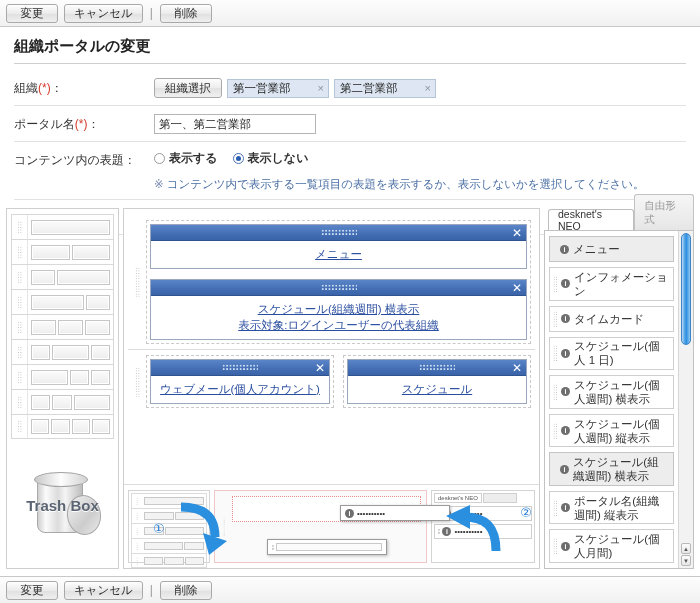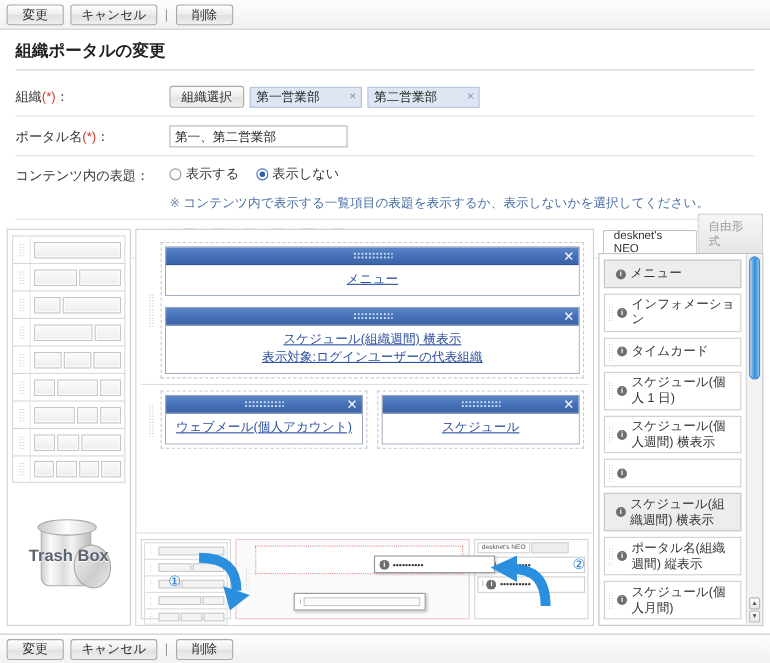--- a/index.html
+++ b/index.html
@@ -78,21 +78,21 @@
     font-size: 11.5px; color: #222;
   }
   .chip .x { color: #8a96a6; font-size: 11px; cursor: pointer; padding-left: 8px; }
   .tinput {
     width: 162px; height: 20px;
     border: 1px solid #b5b5b5;
     background: #fff; font-size: 11.5px;
     padding: 0 4px; color: #222;
     font-family: inherit;
   }
-  .radio-wrap { display: flex; align-items: center; gap: 4px; margin-right: 10px; }
+  .radio-wrap { display: flex; align-items: center; gap: 4px; margin-right: 10px; font-weight: bold; }
   .radio {
     width: 11px; height: 11px; border-radius: 50%;
     border: 1px solid #9a9a9a; background: #fff;
     display: inline-block; position: relative; flex: none;
   }
   .radio.on { border-color: #4a72b8; }
   .radio.on::after {
     content:""; position:absolute; left:2px; top:2px;
     width:5px; height:5px; border-radius:50%; background:#2a5db0;
   }
@@ -666,20 +666,21 @@
               <span>スケジュール(個人 1 日)</span>
             </div>
             <div class="pal-item">
               <div class="dots"></div>
               <span class="info-dot">i</span>
               <span>スケジュール(個人週間) 横表示</span>
             </div>
             <div class="pal-item">
               <div class="dots"></div>
               <span class="info-dot">i</span>
+              <span>スケジュール(個人週間) 縦表示</span>
             </div>
             <div class="pal-item used">
               <span class="info-dot">i</span>
               <span>スケジュール(組織週間) 横表示</span>
             </div>
             <div class="pal-item">
               <div class="dots"></div>
               <span class="info-dot">i</span>
               <span>ポータル名(組織週間) 縦表示</span>
             </div>

